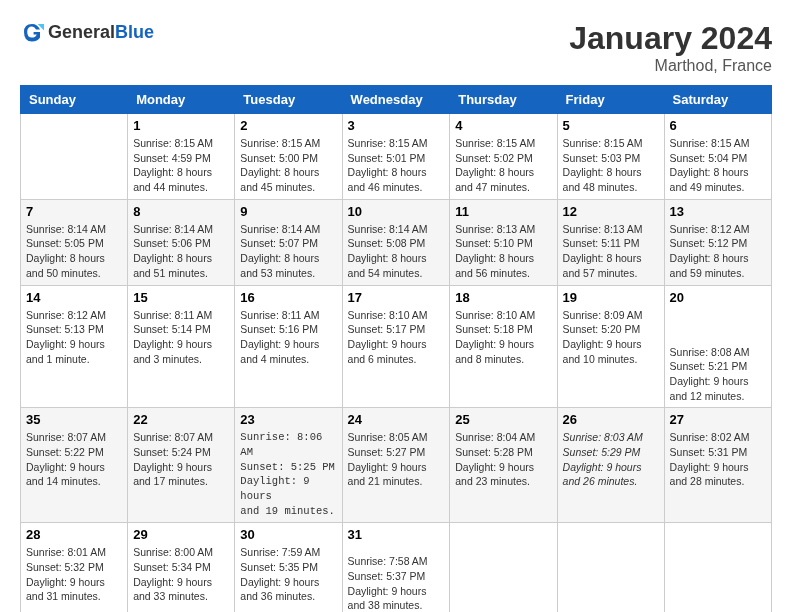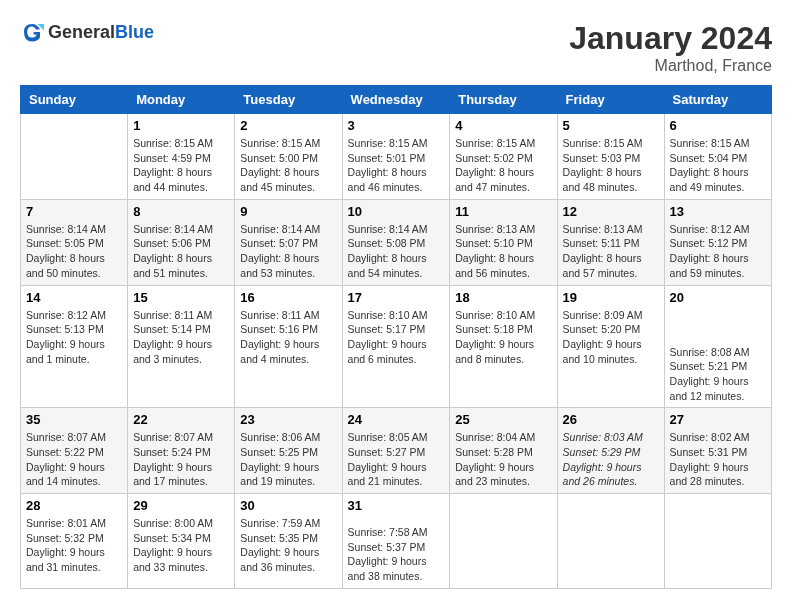--- a/index.html
+++ b/index.html
@@ -278,21 +278,21 @@
         </td>
         <td>
           <span class="day-number">22</span>
           <div class="cell-info" style="white-space: pre-line;">Sunrise: 8:07 AM
 Sunset: 5:24 PM
 Daylight: 9 hours
 and 17 minutes.</div>
         </td>
         <td>
           <span class="day-number">23</span>
-          <div class="cell-info" style="white-space: pre-line;">Sunrise: 8:06 AM
+          <div class="cell-info" style="white-space: pre-line; font-family: Liberation Mono, monospace;">Sunrise: 8:06 AM
 Sunset: 5:25 PM
 Daylight: 9 hours
 and 19 minutes.</div>
         </td>
         <td>
           <span class="day-number">24</span>
           <div class="cell-info" style="white-space: pre-line;">Sunrise: 8:05 AM
 Sunset: 5:27 PM
 Daylight: 9 hours
 and 21 minutes.</div>

